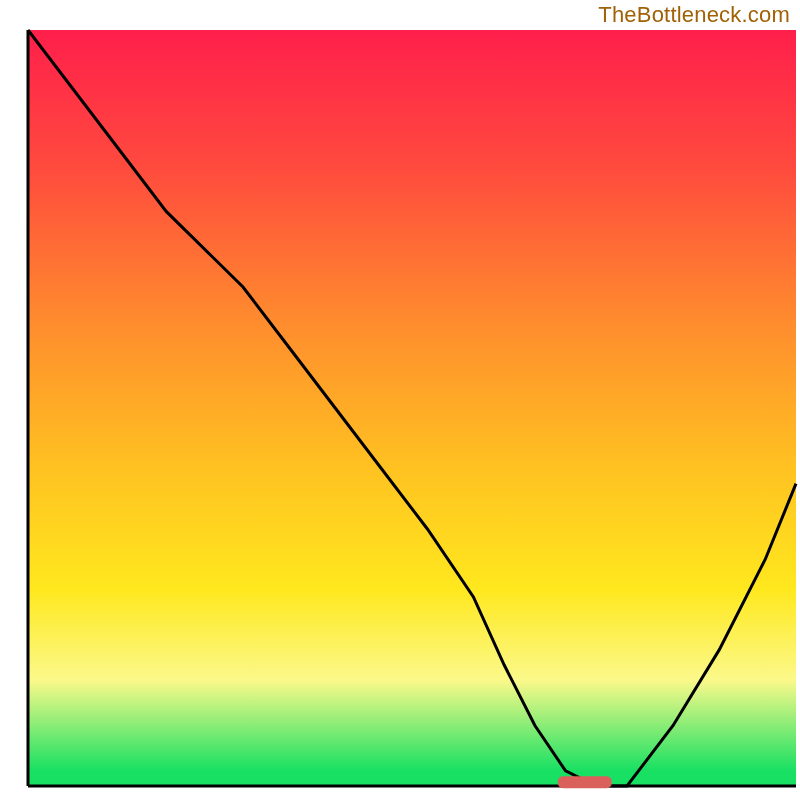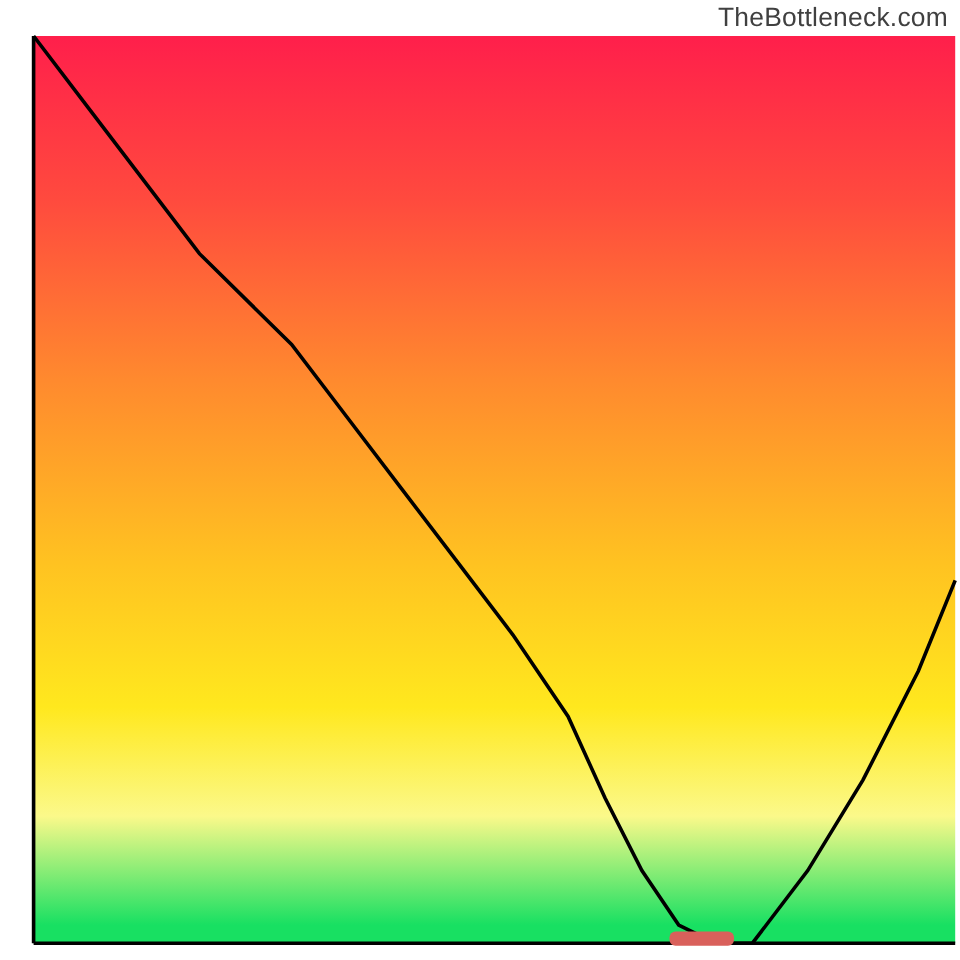--- a/index.html
+++ b/index.html
@@ -15,21 +15,21 @@
     position: relative;
     width: 800px;
     height: 800px;
   }
   .watermark {
     position: absolute;
     top: 2px;
     right: 10px;
     font-size: 22px;
     font-weight: 500;
-    color: #404040;
+    color: #a16207;
     letter-spacing: 0.2px;
     z-index: 10;
   }
   svg {
     position: absolute;
     top: 0;
     left: 0;
   }
 </style>
 </head>

